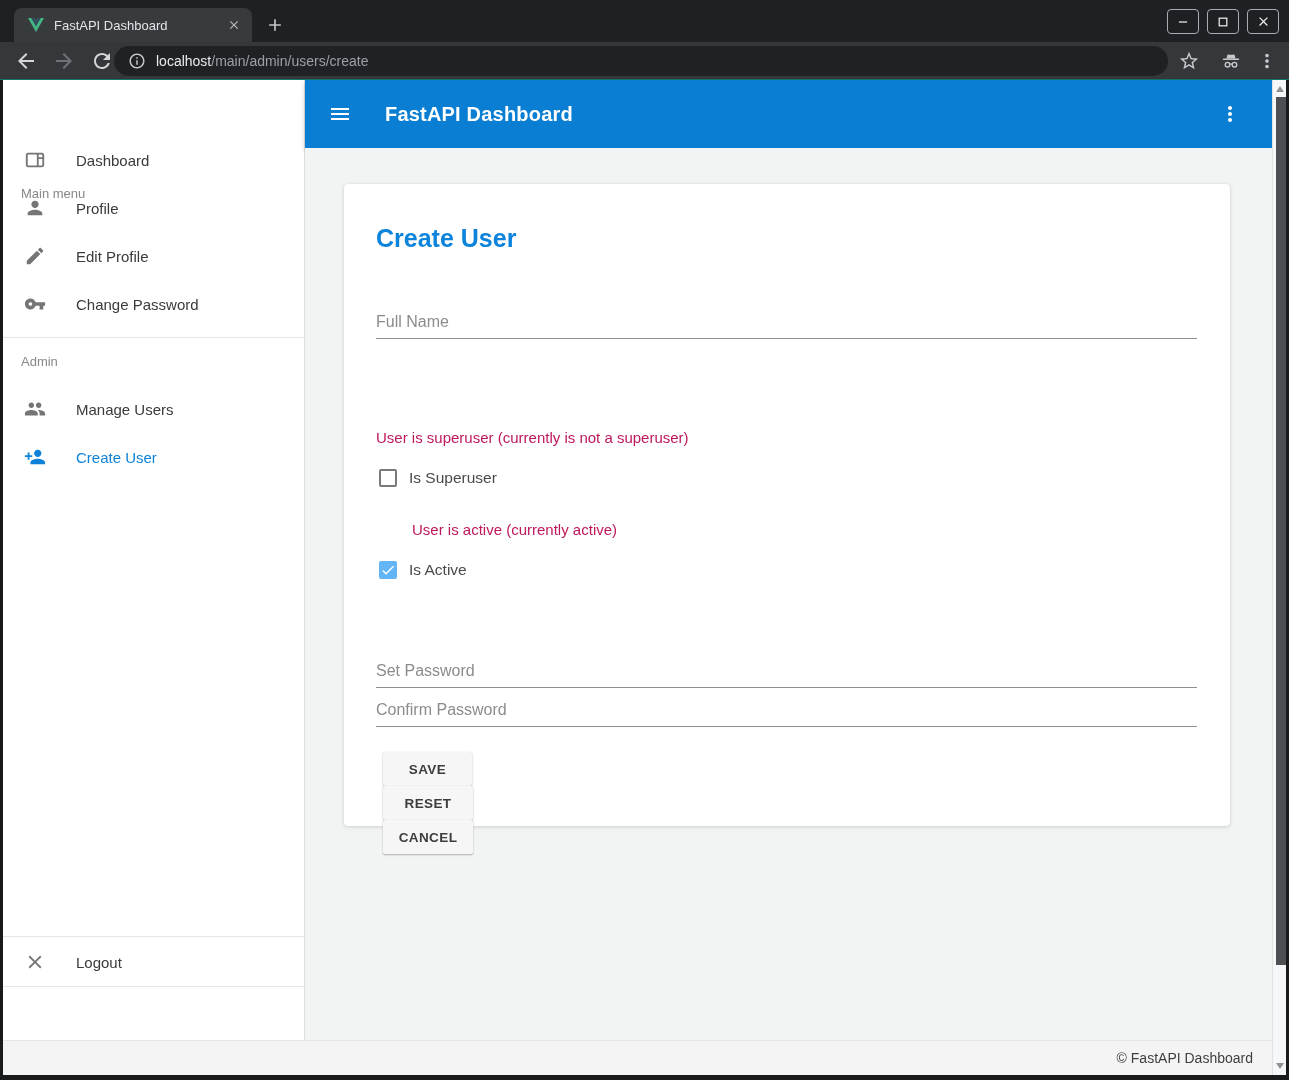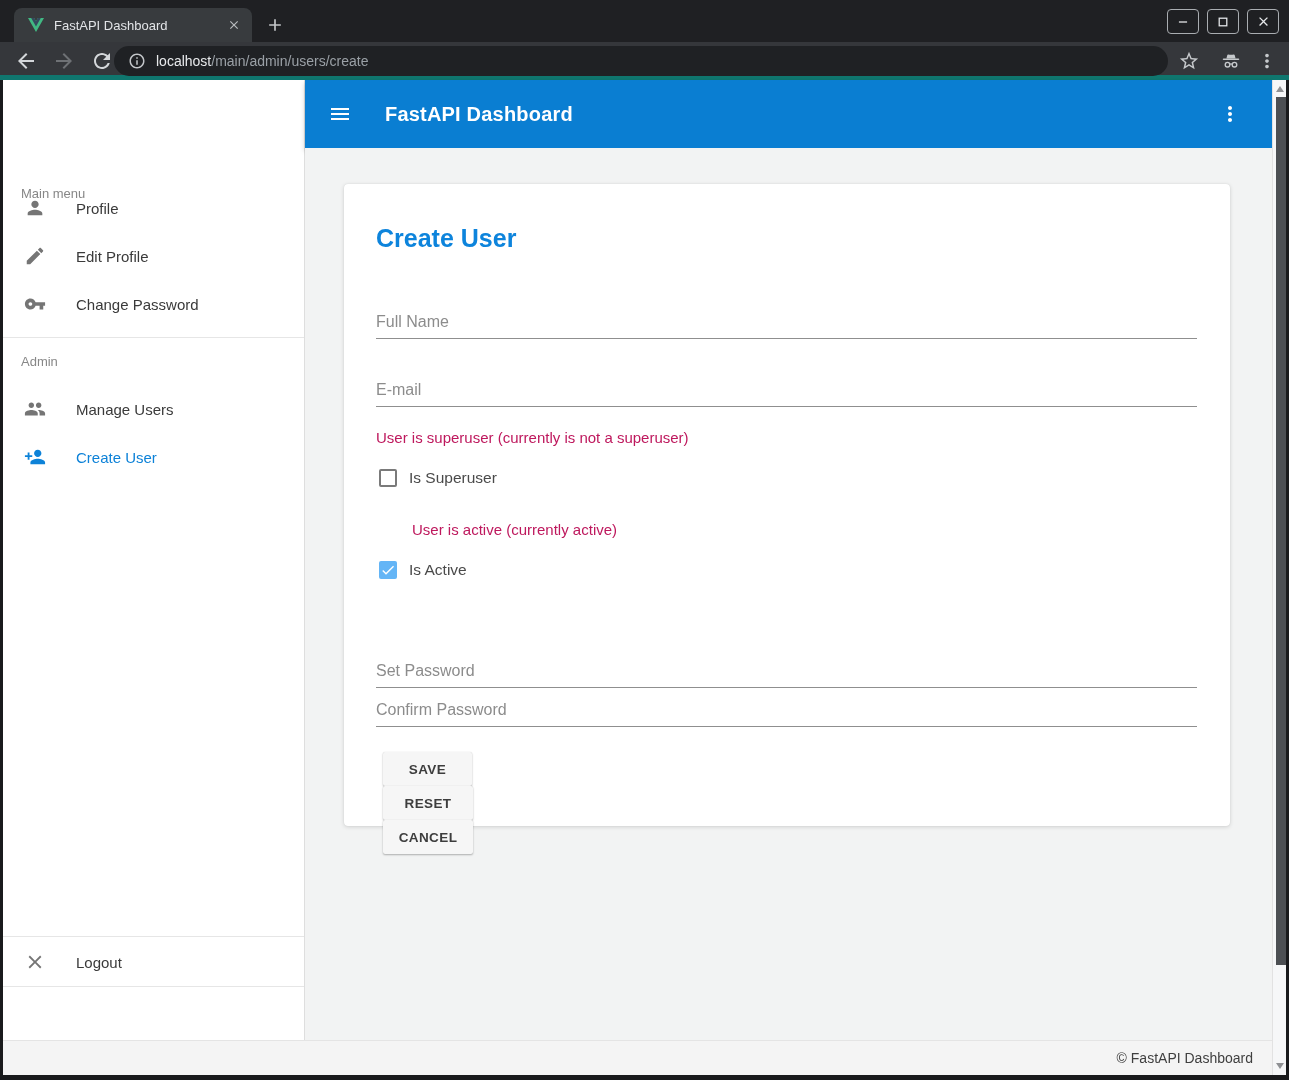--- a/index.html
+++ b/index.html
@@ -13,21 +13,21 @@
   .tab .favicon { width:16px; height:16px; flex:0 0 auto; }
   .tab .tab-title { margin-left:10px; font-size:13px; color:#e2e4e7; white-space:nowrap; overflow:hidden; flex:1; }
   .tab .tab-close { width:16px; height:16px; color:#b9bcbf; display:flex; align-items:center; justify-content:center; cursor:pointer; }
   .newtab { position:absolute; left:262px; top:12px; width:26px; height:26px; color:#c3c5c8;
             display:flex; align-items:center; justify-content:center; }
   .wincontrols { position:absolute; right:10px; top:9px; display:flex; gap:8px; }
   .winbtn { width:32px; height:25px; border:1px solid #a9adb1; border-radius:4px; color:#e6e8eb;
             display:flex; align-items:center; justify-content:center; }
 
   .toolbar { position:absolute; left:0; top:42px; width:1289px; height:38px; background:#35373b;
-             border-bottom:5px solid #0f766e; }
+             border-bottom:1px solid #0f766e; }
   .navicon { position:absolute; top:7px; width:24px; height:24px; color:#d4d7da; }
   .navicon.disabled { color:#6e7175; }
   .urlbar { position:absolute; left:114px; top:4px; width:1054px; height:30px; background:#1f2124;
             border-radius:15px; display:flex; align-items:center; padding:0 14px; }
   .urlbar .info-ic { width:18px; height:18px; color:#c3c6c9; margin-right:10px; flex:0 0 auto; }
   .urlbar .host { font-size:14px; color:#e8eaec; }
   .urlbar .path { font-size:14px; color:#9aa0a6; }
   .tool-right { position:absolute; top:8px; width:22px; height:22px; color:#c6c9cc; }
 
   
@@ -168,20 +168,27 @@
       <path d="M10.7 15.5c.8-.55 1.8-.55 2.6 0" fill="none" stroke="currentColor" stroke-width="1.3"></path>
     </svg>
     <svg class="tool-right" style="left:1256px" viewBox="0 0 24 24" fill="currentColor">
         <path d="M12 8c1.1 0 2-.9 2-2s-.9-2-2-2-2 .9-2 2 .9 2 2 2zm0 2c-1.1 0-2 .9-2 2s.9 2 2 2 2-.9 2-2-.9-2-2-2zm0 6c-1.1 0-2 .9-2 2s.9 2 2 2 2-.9 2-2-.9-2-2-2z"></path>
       </svg>
   </div>
 
   <aside class="sidebar">
     <div class="section-header" style="top:106px">Main menu</div>
 
+    <div class="side-item" style="top:56px">
+      <svg class="ic" viewBox="0 0 24 24" fill="none" stroke="currentColor" stroke-width="2">
+        <rect x="3" y="5" width="18" height="14" rx="1.5"></rect>
+          <path d="M15 5v14M15 10h6"></path>
+      </svg>
+      <span class="lbl">Dashboard</span>
+    </div>
     <div class="side-item" style="top:104px">
       <svg class="ic" viewBox="0 0 24 24" fill="currentColor">
           <path d="M12 12c2.21 0 4-1.79 4-4s-1.79-4-4-4-4 1.79-4 4 1.79 4 4 4zm0 2c-2.67 0-8 1.34-8 4v2h16v-2c0-2.66-5.33-4-8-4z"></path>
         </svg>
       <span class="lbl">Profile</span>
     </div>
     <div class="side-item" style="top:152px">
       <svg class="ic" viewBox="0 0 24 24" fill="currentColor">
           <path d="M3 17.25V21h3.75L17.81 9.94l-3.75-3.75L3 17.25zM20.71 7.04c.39-.39.39-1.02 0-1.41l-2.34-2.34c-.39-.39-1.02-.39-1.41 0l-1.83 1.83 3.75 3.75 1.83-1.83z"></path>
         </svg>
@@ -228,21 +235,20 @@
     <svg class="kebab" viewBox="0 0 24 24" fill="currentColor">
         <path d="M12 8c1.1 0 2-.9 2-2s-.9-2-2-2-2 .9-2 2 .9 2 2 2zm0 2c-1.1 0-2 .9-2 2s.9 2 2 2 2-.9 2-2-.9-2-2-2zm0 6c-1.1 0-2 .9-2 2s.9 2 2 2 2-.9 2-2-.9-2-2-2z"></path>
       </svg>
   </div>
 
   <main class="content">
     <div class="card">
       <h1 class="card-title">Create User</h1>
 
       <input class="fld f-fullname" type="text" placeholder="Full Name" style="">
-      <input class="fld f-email" type="text" placeholder="E-mail" style="">
 
       <div class="note n-super">User is superuser (currently is not a superuser)</div>
       <div class="chkrow r-super">
         <span class="chkbox unchecked"></span>
         <span class="chklbl">Is Superuser</span>
       </div>
 
       <div class="note n-active">User is active (currently active)</div>
       <div class="chkrow r-active">
         <span class="chkbox checked">

